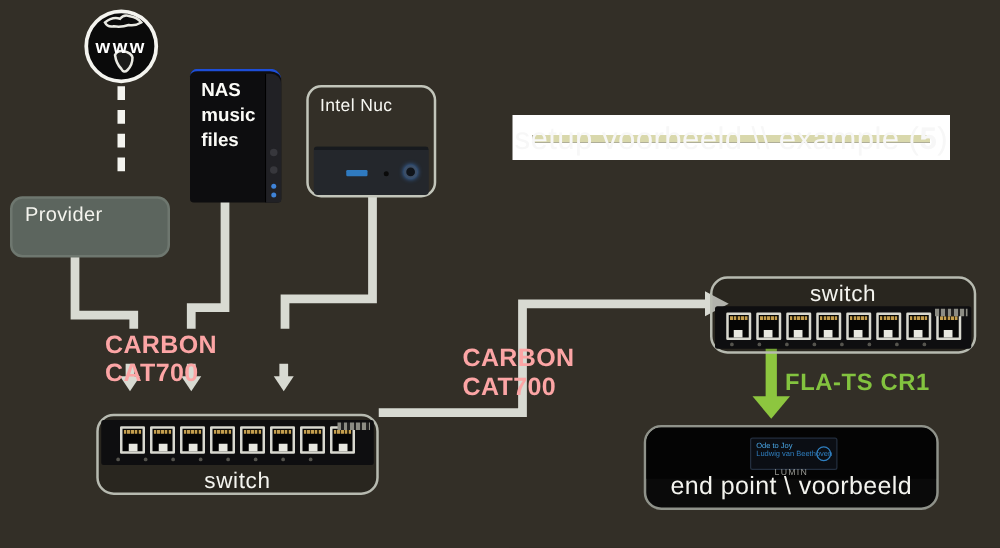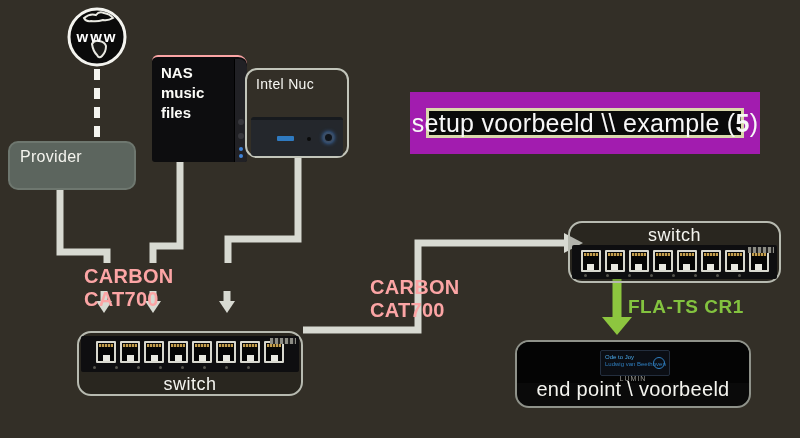--- a/index.html
+++ b/index.html
@@ -11,31 +11,31 @@
     color:#f2f2ee;
   }
   .abs { position:absolute; }
   svg { display:block; }
 
   
   .wires { position:absolute; left:0; top:0; width:800px; height:438px; pointer-events:none; }
 
   
   .provider {
-    left:8px; top:141px; width:128px; height:49px;
+    left:8px; top:157px; width:128px; height:49px;
     background:#5c655e; border:2px solid #6e776f; border-radius:10px;
     padding:3px 0 0 10px; font-size:16px; line-height:21px; color:#f4f4ee;
     letter-spacing:.3px;
   }
 
   
   .nas {
-    left:152px; top:55px; width:95px; height:107px;
+    left:152px; top:55px; width:73px; height:107px;
     background:#0d0d0f; border-radius:6px 9px 3px 3px;
-    border-top:2px solid #fca5a5;
+    border-top:2px solid #1d4ed8;
     text-decoration:underline;
   }
   .nas-side {
     position:absolute; right:0; top:2px; width:13px; height:103px;
     background:#212125; border-left:1px solid #000; border-radius:0 8px 2px 0;
   }
   .nas-led { position:absolute; width:4px; height:4px; border-radius:50%; background:#3f83d8; right:4px; }
   .nas-btn { position:absolute; width:6px; height:6px; border-radius:50%; background:#37373c; right:3px; }
   .nas-text { position:absolute; left:9px; top:6px; font-size:15px; font-weight:bold; line-height:20px; color:#fbfbf7; }
 
@@ -48,22 +48,22 @@
   .nuc-device {
     position:absolute; left:4px; top:47px; width:92px; height:39px;
     background:#24272c; border-radius:3px; border-top:3px solid #171a1e;
   }
   .nuc-usb { position:absolute; left:26px; top:16px; width:17px; height:5px; background:#2f7ac0; border-radius:1px; }
   .nuc-mic { position:absolute; left:56px; top:17px; width:4px; height:4px; border-radius:50%; background:#0a0a0a; }
   .nuc-power { position:absolute; right:9px; top:12px; width:11px; height:11px; border-radius:50%; background:#10141a; border:2px solid #3c4e66; box-shadow:0 0 4px #3f83d8; }
 
   
   .banner {
-    left:410px; top:92px; width:350px; height:62px;
-    background:#a21caf; padding:16px;
+    left:410px; top:92px; width:350px; height:36px;
+    background:#ffffff; padding:16px;
   }
   .banner-inner {
     width:100%; height:100%; background:#0a0a0a; border:3px solid #d9d8ac;
     display:flex; align-items:center; justify-content:center;
     font-size:25px; color:#f7f7f7; letter-spacing:.3px; white-space:pre;
   }
   .banner-inner b { font-weight:bold; }
 
   
   .devbox { border:2px solid #b7bab0; border-radius:14px; background:rgba(0,0,0,.18);margin-top:19px; }

